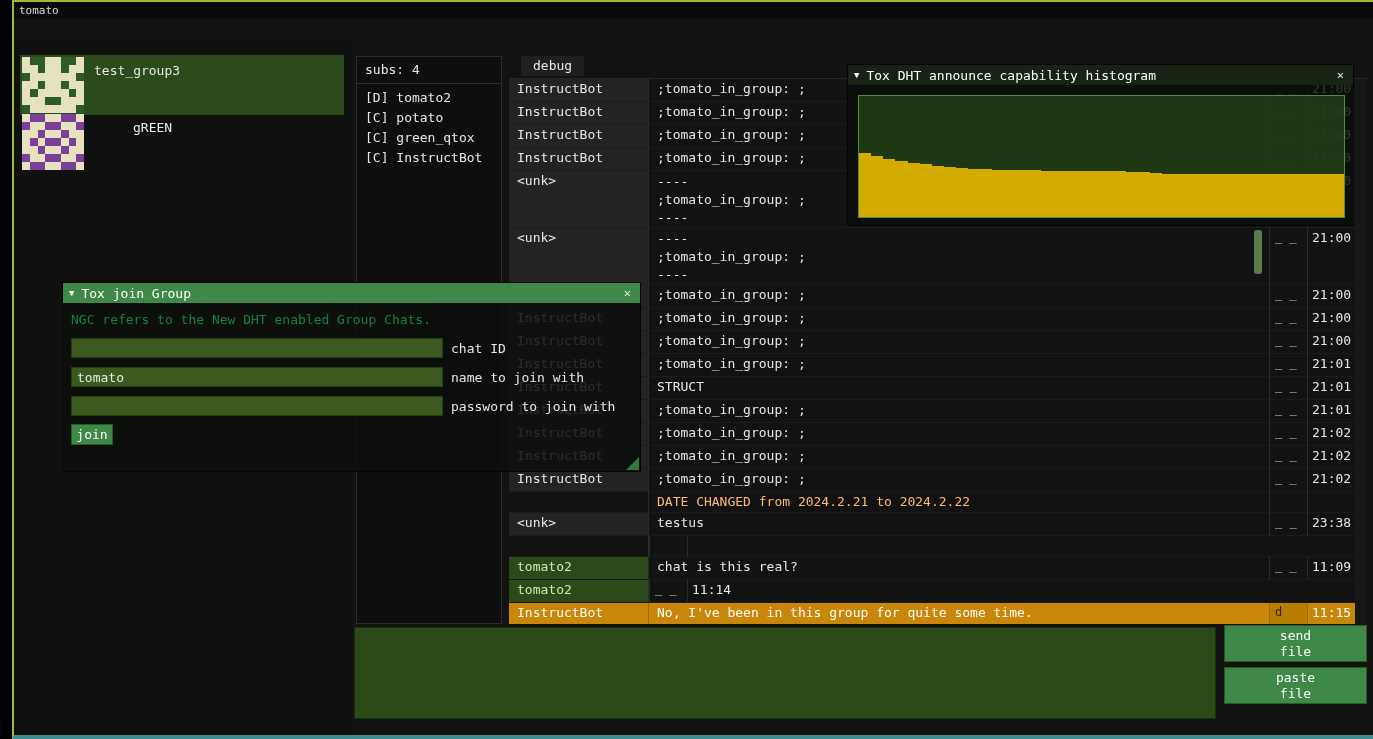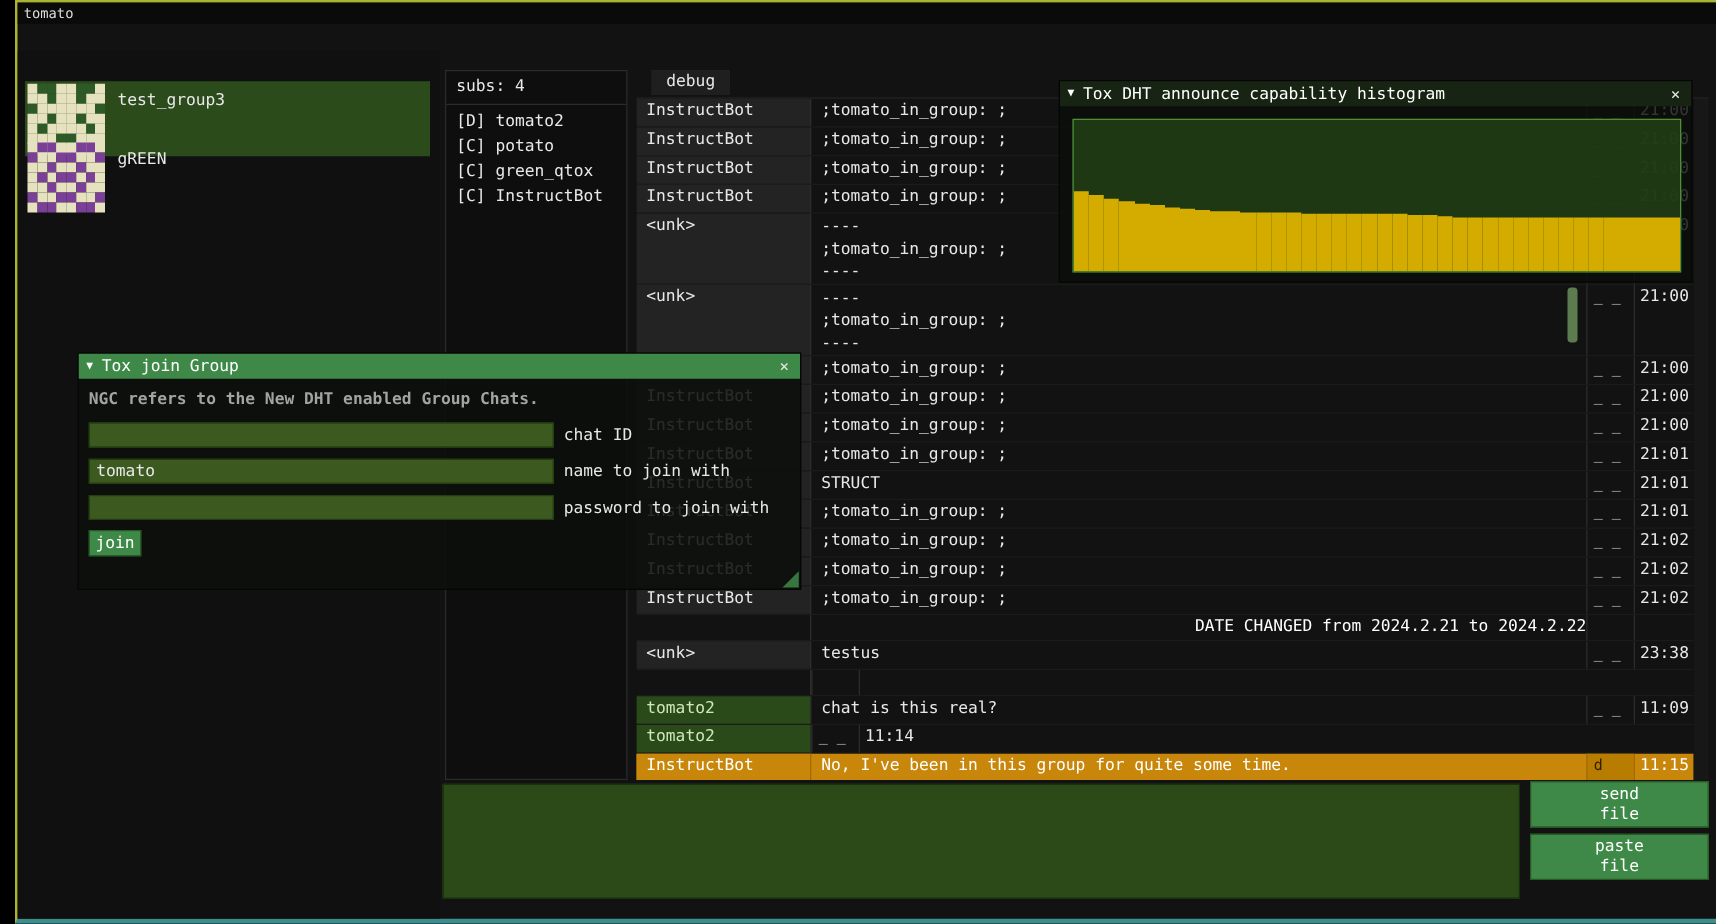--- a/index.html
+++ b/index.html
@@ -39,21 +39,21 @@
   .chat-scroll-track{position:absolute;right:0;top:23px;bottom:0;width:12px;background:#171717;}
   .inner-scroll-thumb{position:absolute;left:745px;top:174px;width:8px;height:44px;background:#5c7c50;border-radius:3px;}
   .chat-row{display:flex;align-items:stretch;border-bottom:1px solid #1b1b1b;min-height:22px;}
   .c-name{width:140px;box-sizing:border-box;padding:2px 0 0 8px;background:#232323;
     border-right:1px solid #2c2c2c;white-space:nowrap;overflow:hidden;}
   .c-msg{flex:1;padding:2px 0 0 8px;white-space:pre;overflow:hidden;}
   .c-status{width:38px;box-sizing:border-box;border-left:1px solid #2c2c2c;padding:2px 0 0 5px;
     color:#cfcfcf;font-size:12px;}
   .c-time{width:48px;box-sizing:border-box;border-left:1px solid #2c2c2c;padding:2px 0 0 4px;}
   .kind-sys .c-name{background:transparent;border-right:1px solid #2c2c2c;}
-  .kind-sys .c-msg{color:#ffffff;text-align:right;}
+  .kind-sys .c-msg{color:#fdba74;}
   .kind-sys{min-height:20px;}
   .kind-unk .c-msg div{line-height:18px;}
   .kind-self .c-name{background:#2a4a1a;color:#cfe8b8;}
   .kind-highlight{background:var(--highlight-orange,#c8860a);color:#fff;}
   .kind-highlight .c-name{background:var(--highlight-orange,#c8860a);color:#fff;border-right-color:#a06c00;}
   .kind-highlight .c-status{background:#b87c00;color:#2e1e00;border-left-color:#a06c00;}
   .kind-highlight .c-time{border-left-color:#a06c00;font-weight:normal;}
   
   .compose{left:340px;top:625px;width:862px;height:92px;background:var(--compose-green,#2b4a18);
     border:1px solid #17300c;box-sizing:border-box;}
@@ -65,21 +65,21 @@
   .send-btn{left:1210px;top:623px;}
   .paste-btn{left:1210px;top:665px;}
   
   .fwin{border:1px solid #060606;box-sizing:border-box;}
   .fwin .title{height:20px;display:flex;align-items:center;padding:0 6px;color:#fff;}
   .fwin .collapse{font-size:9px;margin-right:7px;}
   .fwin .close{margin-left:auto;font-size:12px;color:#e8e8e8;padding:0 3px;cursor:default;}
   .join-win{left:48px;top:280px;width:579px;height:190px;background:rgba(13,15,11,0.87);}
   .join-win .title{background:var(--accent-green,#3e8948);}
   .join-body{padding:7px 8px 0 8px;}
-  .join-desc{color:#a3a3a3;line-height:19px;white-space:nowrap;font-weight:bold;}
+  .join-desc{color:#15803d;line-height:19px;white-space:nowrap;}
   .field-row{display:flex;align-items:center;margin-top:9px;}
   .field-row input{width:372px;height:20px;background:var(--input-green,#3c5a20);
     border:1px solid #233f10;color:#e8e8e8;font-family:"DejaVu Sans Mono",monospace;font-size:13px;
     padding:0 5px;box-sizing:border-box;outline:none;}
   .field-label{margin-left:8px;white-space:nowrap;}
   .join-btn{margin-top:8px;width:42px;height:21px;background:var(--accent-green,#3e8948);
     color:#fff;border:1px solid #2a5a24;box-sizing:border-box;display:flex;align-items:center;
     justify-content:center;cursor:default;}
   .resize-grip{position:absolute;right:1px;bottom:1px;width:0;height:0;
     border-left:13px solid transparent;border-bottom:13px solid var(--accent-green,#3e8948);opacity:.85;}
@@ -91,21 +91,21 @@
 </style>
 </head>
 <body>
 
 <div class="app">
 
   <div class="abs titlebar">tomato</div>
 
 
   <div class="abs sidebar">
-    <div class="group-item selected" style="top:24px;">
+    <div class="group-item selected" style="top:14px;">
       <div class="avatar">
           <div style="background: rgb(230, 226, 192);"></div>
           <div style="background: rgb(46, 90, 40);"></div>
           <div style="background: rgb(46, 90, 40);"></div>
           <div style="background: rgb(230, 226, 192);"></div>
           <div style="background: rgb(230, 226, 192);"></div>
           <div style="background: rgb(46, 90, 40);"></div>
           <div style="background: rgb(46, 90, 40);"></div>
           <div style="background: rgb(230, 226, 192);"></div>
           <div style="background: rgb(230, 226, 192);"></div>
@@ -152,21 +152,21 @@
           <div style="background: rgb(230, 226, 192);"></div>
           <div style="background: rgb(230, 226, 192);"></div>
           <div style="background: rgb(230, 226, 192);"></div>
           <div style="background: rgb(230, 226, 192);"></div>
           <div style="background: rgb(230, 226, 192);"></div>
           <div style="background: rgb(230, 226, 192);"></div>
           <div style="background: rgb(46, 90, 40);"></div>
         </div>
       <div class="group-label">test_group3</div>
     </div>
-    <div class="group-item" style="top:71px;">
+    <div class="group-item" style="top:71px;gap:39px;">
       <div class="avatar">
           <div style="background: rgb(230, 226, 192);"></div>
           <div style="background: rgb(122, 63, 150);"></div>
           <div style="background: rgb(122, 63, 150);"></div>
           <div style="background: rgb(230, 226, 192);"></div>
           <div style="background: rgb(230, 226, 192);"></div>
           <div style="background: rgb(122, 63, 150);"></div>
           <div style="background: rgb(122, 63, 150);"></div>
           <div style="background: rgb(230, 226, 192);"></div>
           <div style="background: rgb(122, 63, 150);"></div>

